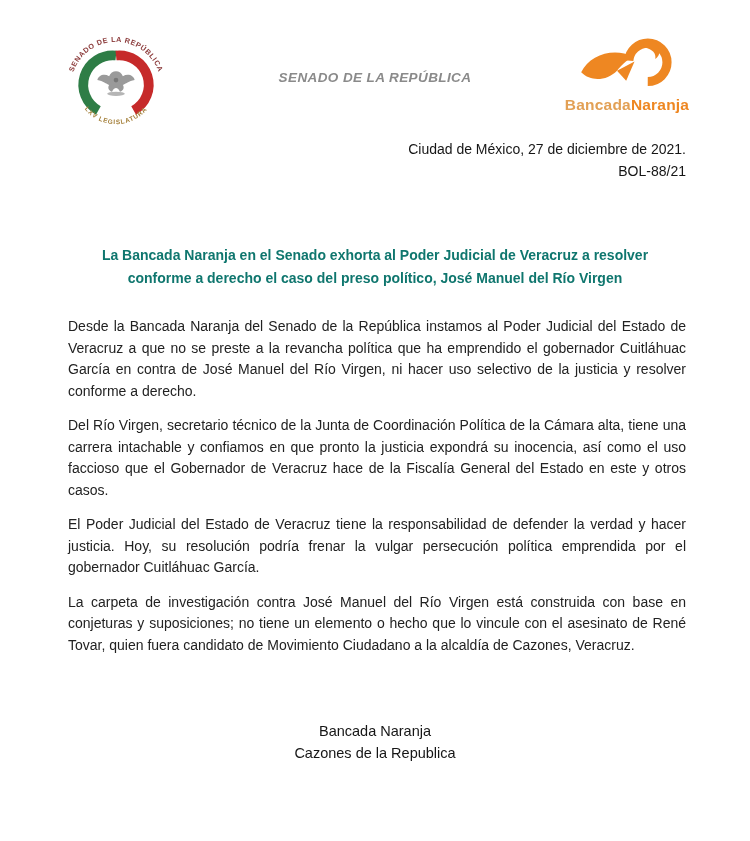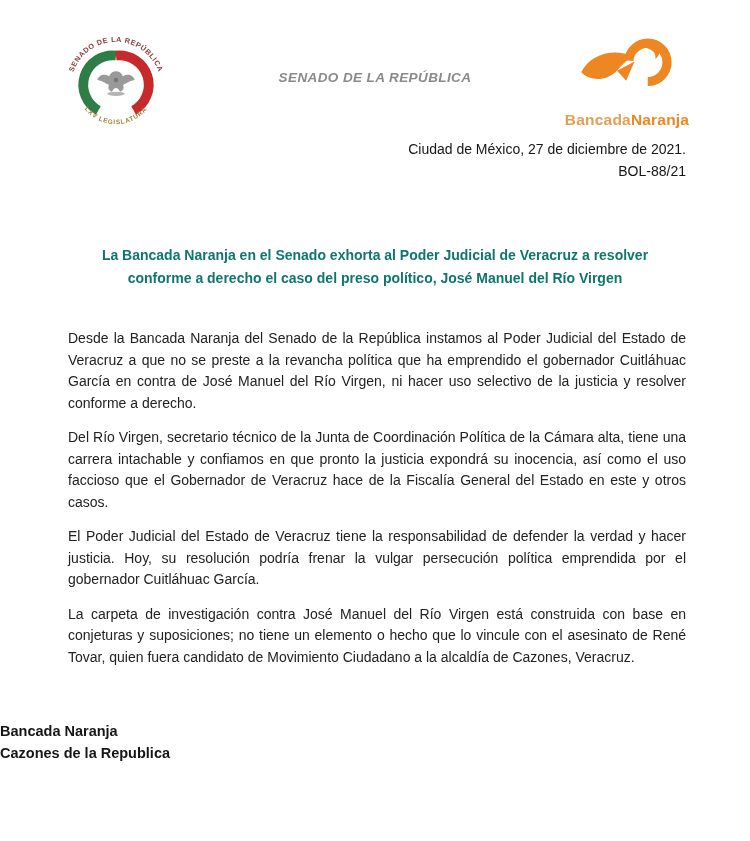--- a/index.html
+++ b/index.html
@@ -36,21 +36,21 @@
   }
   .bancada {
     position: absolute;
     left: 556px;
     top: 34px;
     width: 142px;
     text-align: center;
   }
   .bancada svg { display: block; margin: 0 auto; }
   .bancada-text {
-    margin-top: 17px;
+    margin-top: 2px;
     font-size: 15.5px;
     font-weight: bold;
     letter-spacing: 0.2px;
     white-space: nowrap;
   }
   .bancada-text .part1 { color: #e2a055; }
   .bancada-text .part2 { color: #ee8722; }
 
   
   .meta {
@@ -81,30 +81,31 @@
   .doc-body {
     position: absolute;
     top: 316px;
     left: 68px;
     right: 64px;
     font-size: 14px;
     line-height: 21.5px;
     text-align: justify;
     color: #222222;
   }
-  .doc-body p { margin: 12px 0 13px 0; }
+  .doc-body p { margin: 0 0 13px 0; }
 
   
   .signature {
     position: absolute;
     top: 720px;
     left: 0;
     right: 0;
+    text-align: center;
     font-size: 14.5px;
-    font-weight: bold;
+    font-weight: normal;
     line-height: 22px;
     color: #161616;
   }
 </style>
 </head>
 <body>
 
 <div class="page">
 
   <div class="seal">

